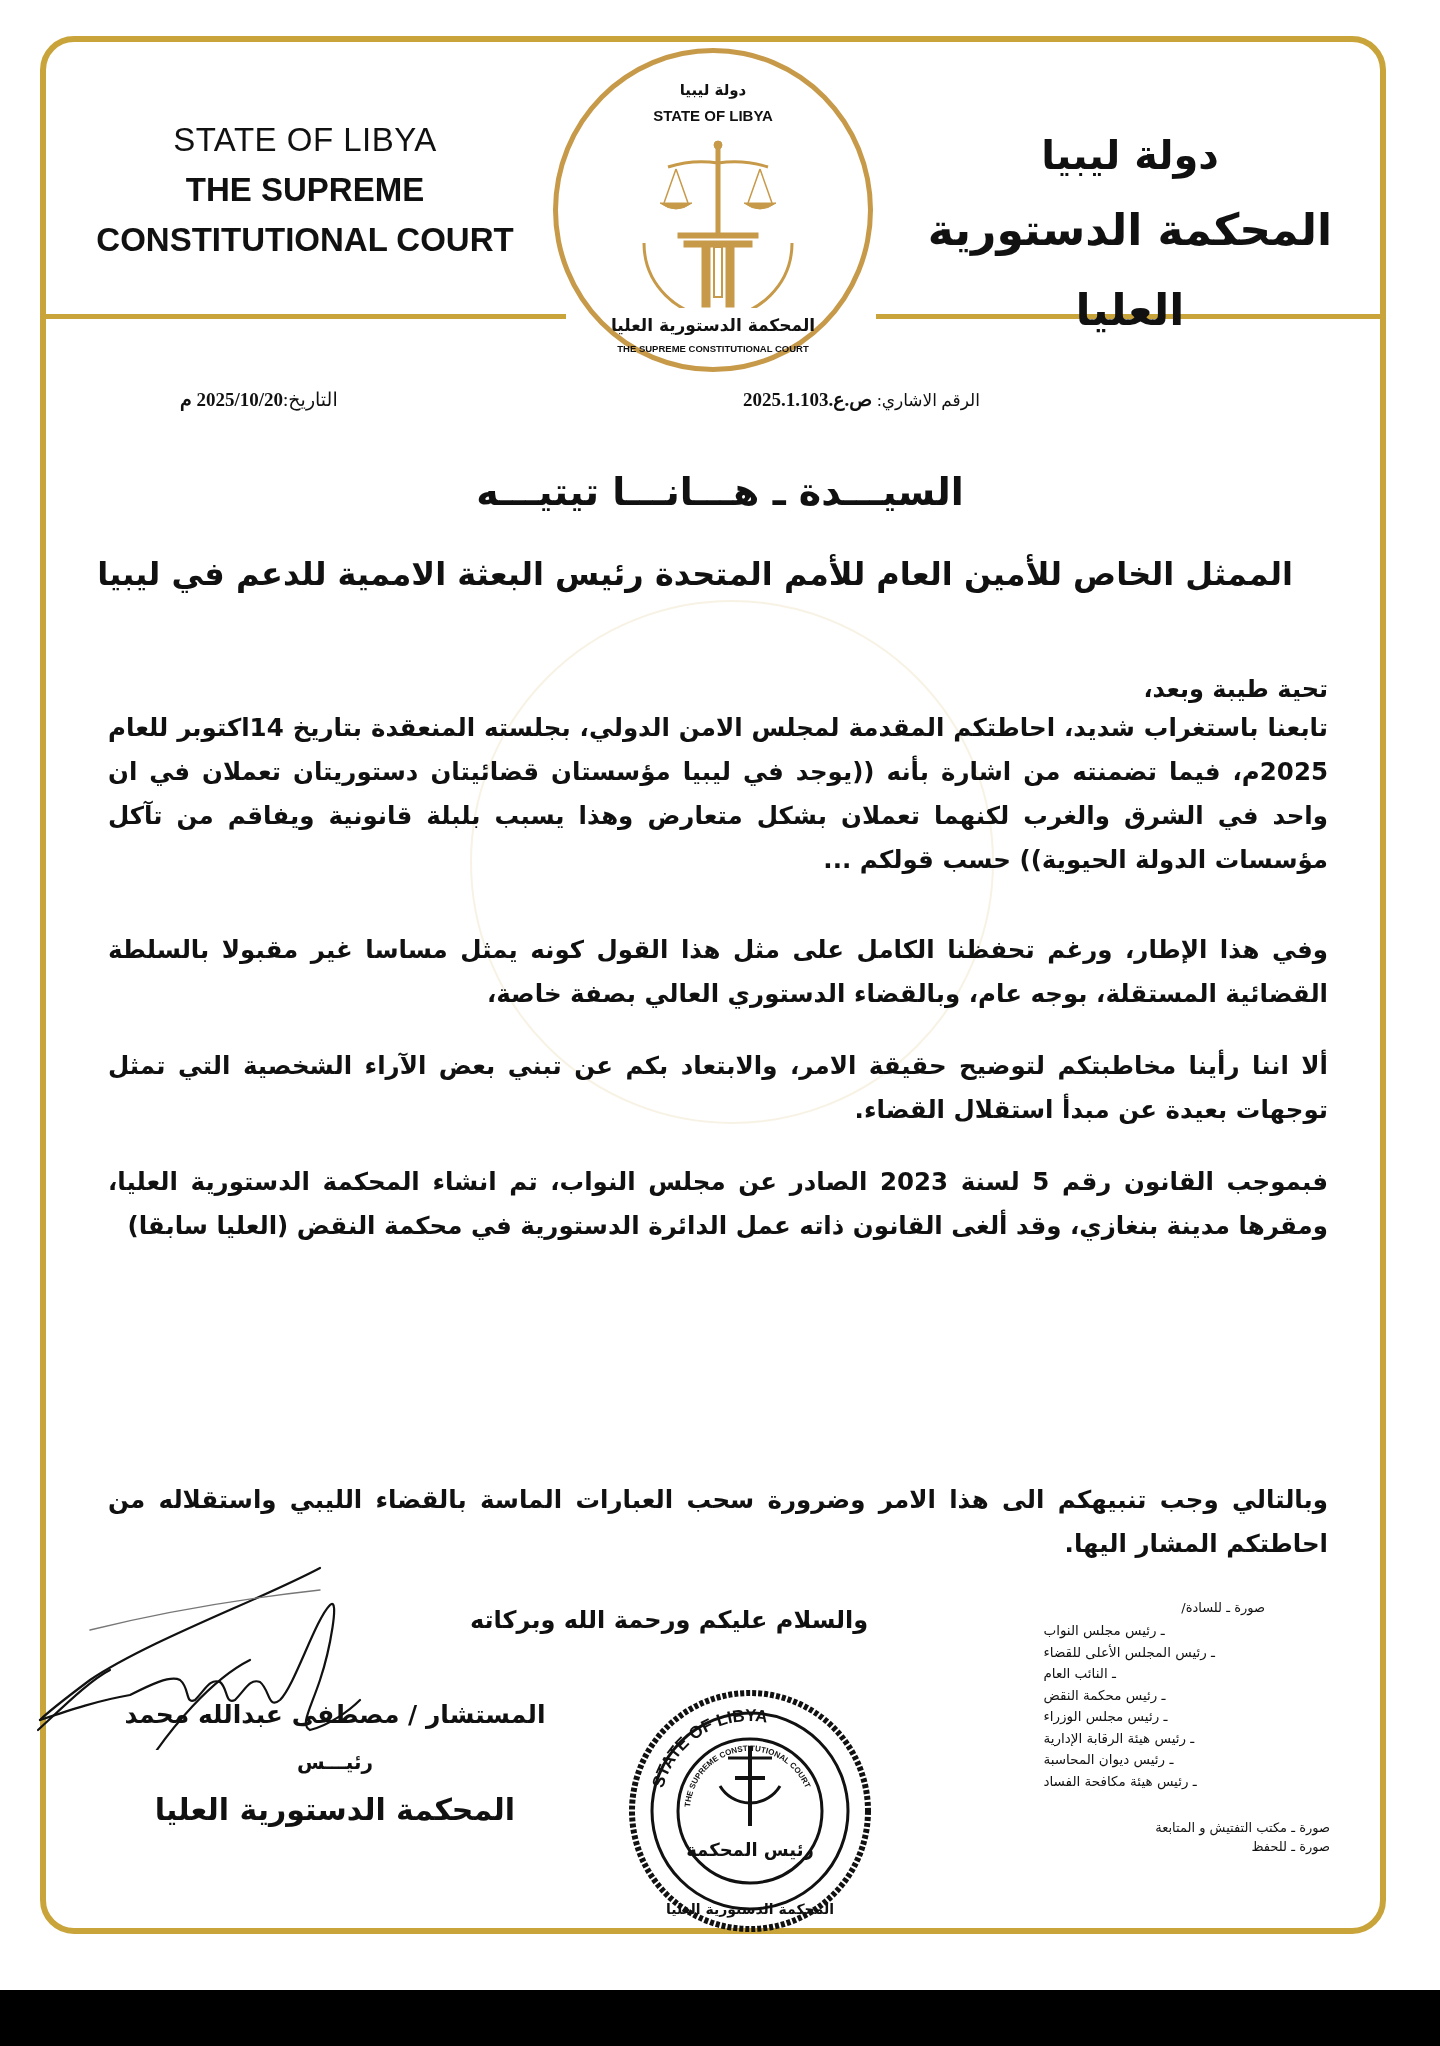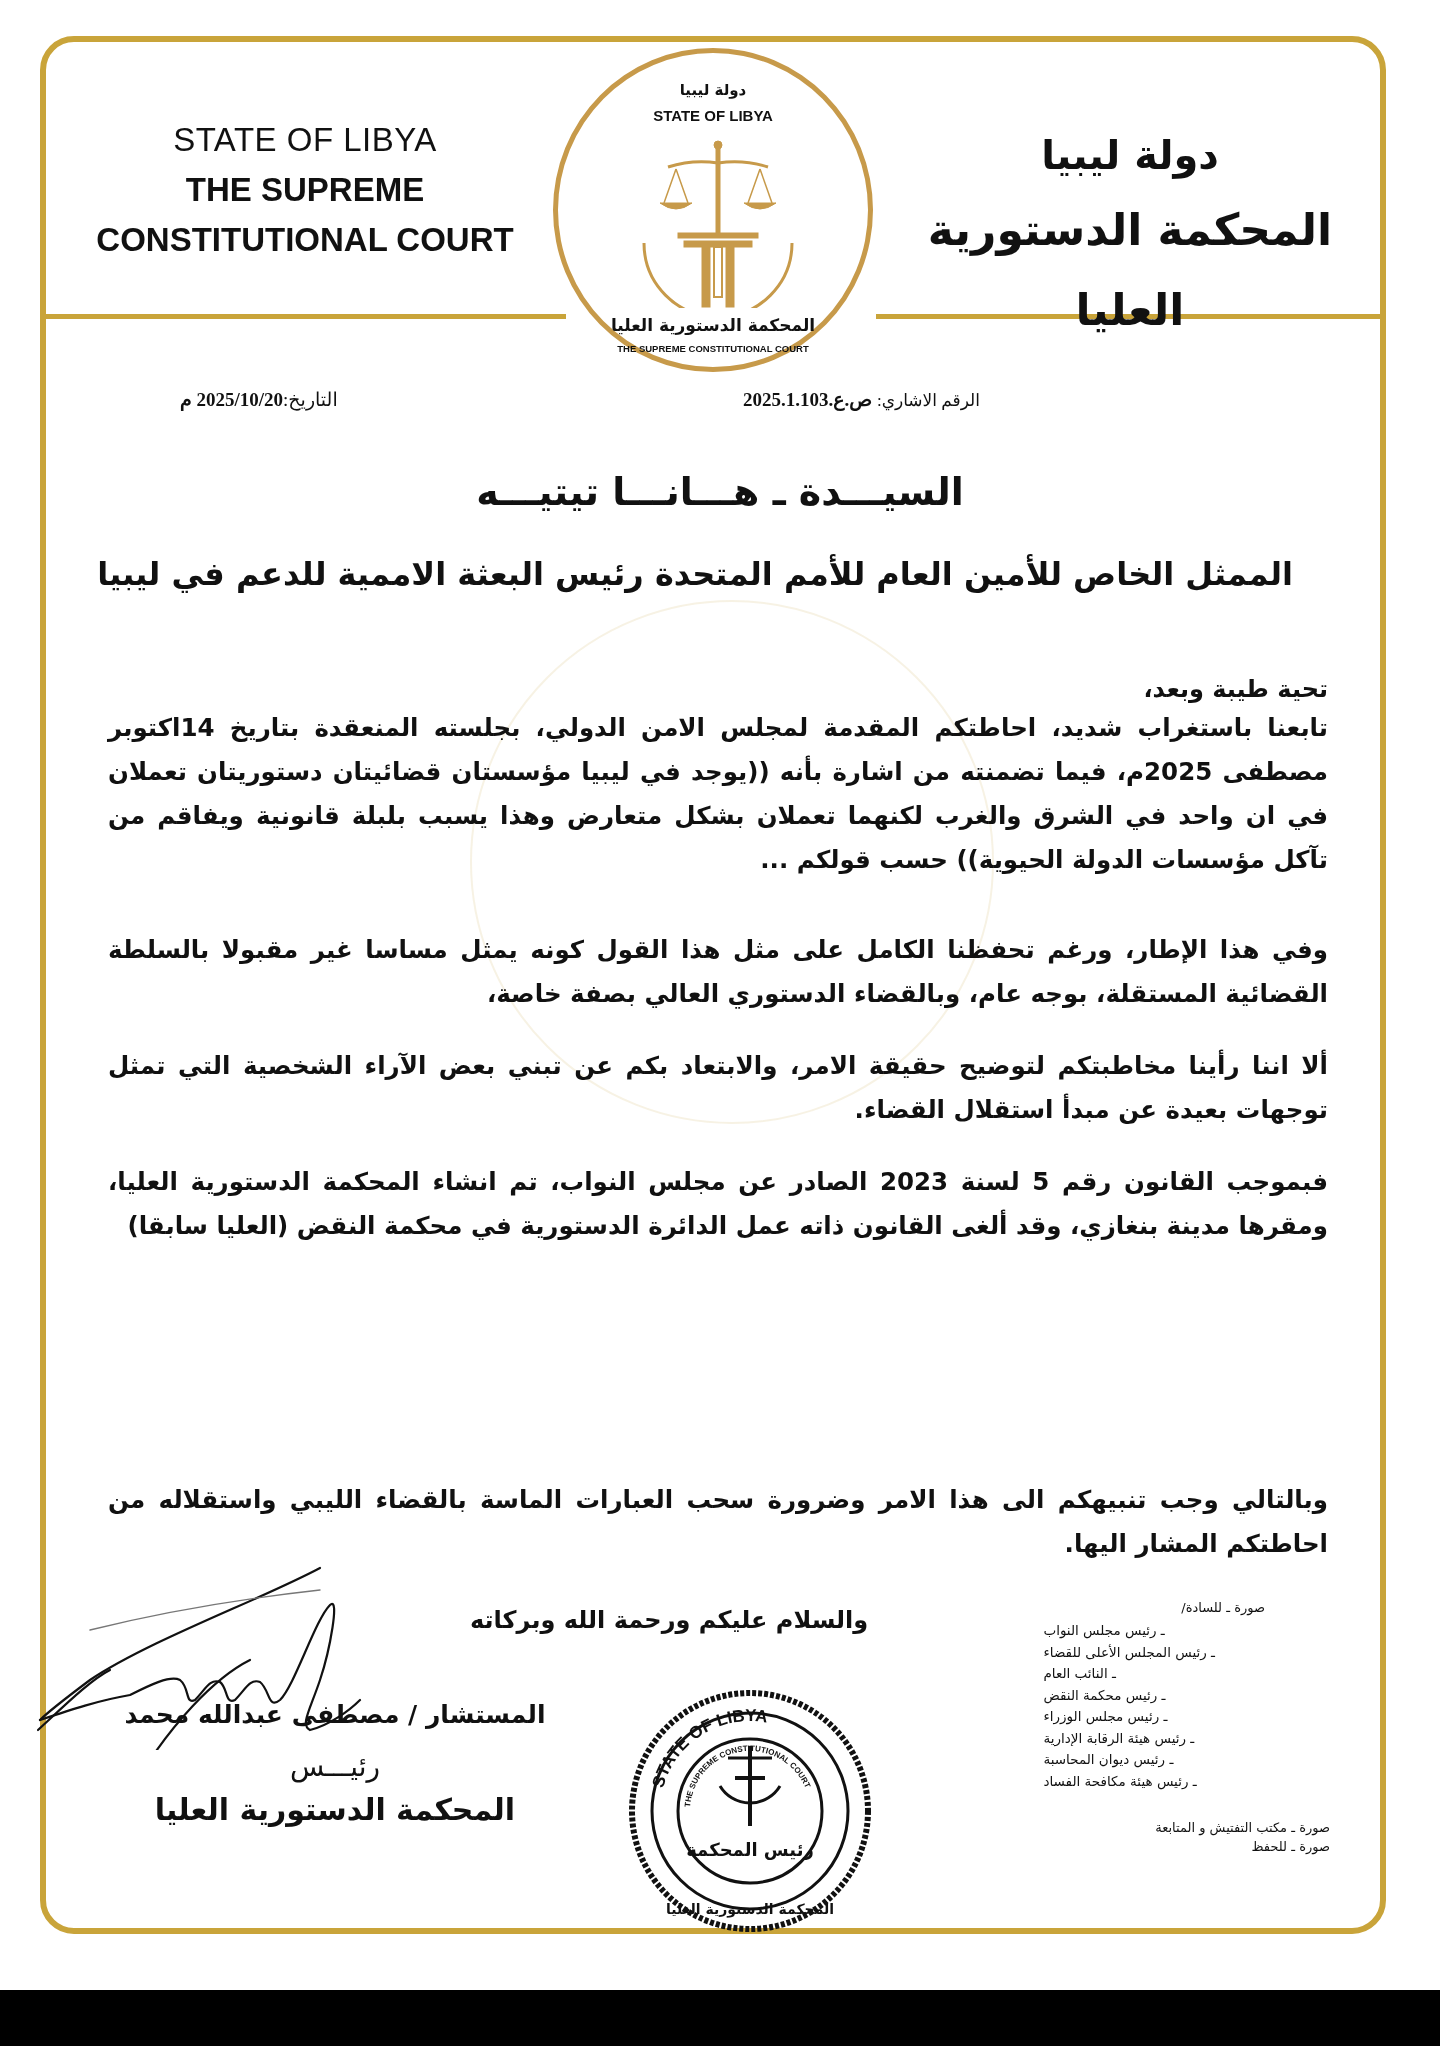--- a/index.html
+++ b/index.html
@@ -62,21 +62,21 @@
   .p5 { top:1320px; font-weight:700; }
   .p6 { top:1478px; font-weight:700; }
   .p1 .norm { font-weight:700; }
 
   .closing { position:absolute; left:470px; top:1606px; direction:rtl; font-size:24px; font-weight:700; }
 
   
   .sig-name { position:absolute; left:110px; top:1700px; width:450px; text-align:center; direction:rtl;
               font-size:25px; font-weight:700; }
   .sig-role { position:absolute; left:110px; top:1750px; width:450px; text-align:center; direction:rtl;
-              font-size:28px; font-weight:400; letter-spacing:8px; }
+              font-size:20px; font-weight:700; letter-spacing:8px; }
   .sig-court { position:absolute; left:110px; top:1792px; width:450px; text-align:center; direction:rtl;
                font-size:30px; font-weight:700; }
   .signature { position:absolute; left:30px; top:1560px; }
 
   
   .stamp { position:absolute; left:620px; top:1686px; width:260px; height:250px; }
 
   
   .cc-head { position:absolute; right:175px; top:1600px; direction:rtl; font-size:13px; }
   .cc-list { position:absolute; right:225px; top:1620px; direction:rtl; font-size:13.5px; line-height:21.5px;
@@ -143,21 +143,21 @@
   </div>
   <div class="ref-row ref-date">
     <span class="lbl">التاريخ:</span><span class="val">2025/10/20 م</span>
   </div>
 
   <div class="addressee">السيـــدة ـ هـــانـــا تيتيـــه</div>
   <div class="addressee-title">الممثل الخاص للأمين العام للأمم المتحدة رئيس البعثة الاممية للدعم في ليبيا</div>
   <div class="salutation">تحية طيبة وبعد،</div>
 
   <div class="body-text p1">
-    <span class="norm">تابعنا باستغراب شديد، احاطتكم المقدمة لمجلس الامن الدولي، بجلسته المنعقدة بتاريخ 14اكتوبر مصطفى 2025م، فيما تضمنته من اشارة بأنه ((</span><b>يوجد في ليبيا مؤسستان قضائيتان دستوريتان تعملان في ان واحد في الشرق والغرب لكنهما تعملان بشكل متعارض وهذا يسبب بلبلة قانونية ويفاقم من تآكل مؤسسات الدولة الحيوية</b><b>)) حسب قولكم ...</b>
+    <span class="norm">تابعنا باستغراب شديد، احاطتكم المقدمة لمجلس الامن الدولي، بجلسته المنعقدة بتاريخ 14اكتوبر للعام 2025م، فيما تضمنته من اشارة بأنه ((</span><b>يوجد في ليبيا مؤسستان قضائيتان دستوريتان تعملان في ان واحد في الشرق والغرب لكنهما تعملان بشكل متعارض وهذا يسبب بلبلة قانونية ويفاقم من تآكل مؤسسات الدولة الحيوية</b><b>)) حسب قولكم ...</b>
   </div>
   <div class="body-text p3">ألا اننا رأينا مخاطبتكم لتوضيح حقيقة الامر، والابتعاد بكم عن تبني بعض الآراء الشخصية التي تمثل توجهات بعيدة عن مبدأ استقلال القضاء.</div>
   <div class="body-text p2">وفي هذا الإطار، ورغم تحفظنا الكامل على مثل هذا القول كونه يمثل مساسا غير مقبولا بالسلطة القضائية المستقلة، بوجه عام، وبالقضاء الدستوري العالي بصفة خاصة،</div>
   <div class="body-text p4">فبموجب القانون رقم 5 لسنة 2023 الصادر عن مجلس النواب، تم انشاء المحكمة الدستورية العليا، ومقرها مدينة بنغازي، وقد ألغى القانون ذاته عمل الدائرة الدستورية في محكمة النقض (العليا سابقا)</div>
   <div class="body-text p6">وبالتالي وجب تنبيهكم الى هذا الامر وضرورة سحب العبارات الماسة بالقضاء الليبي واستقلاله من احاطتكم المشار اليها.</div>
 
   <div class="closing">والسلام عليكم ورحمة الله وبركاته</div>
 
   <svg class="signature" width="340" height="190" viewBox="0 0 340 190">
     <g fill="none" stroke="#111" stroke-width="2.2" stroke-linecap="round">

